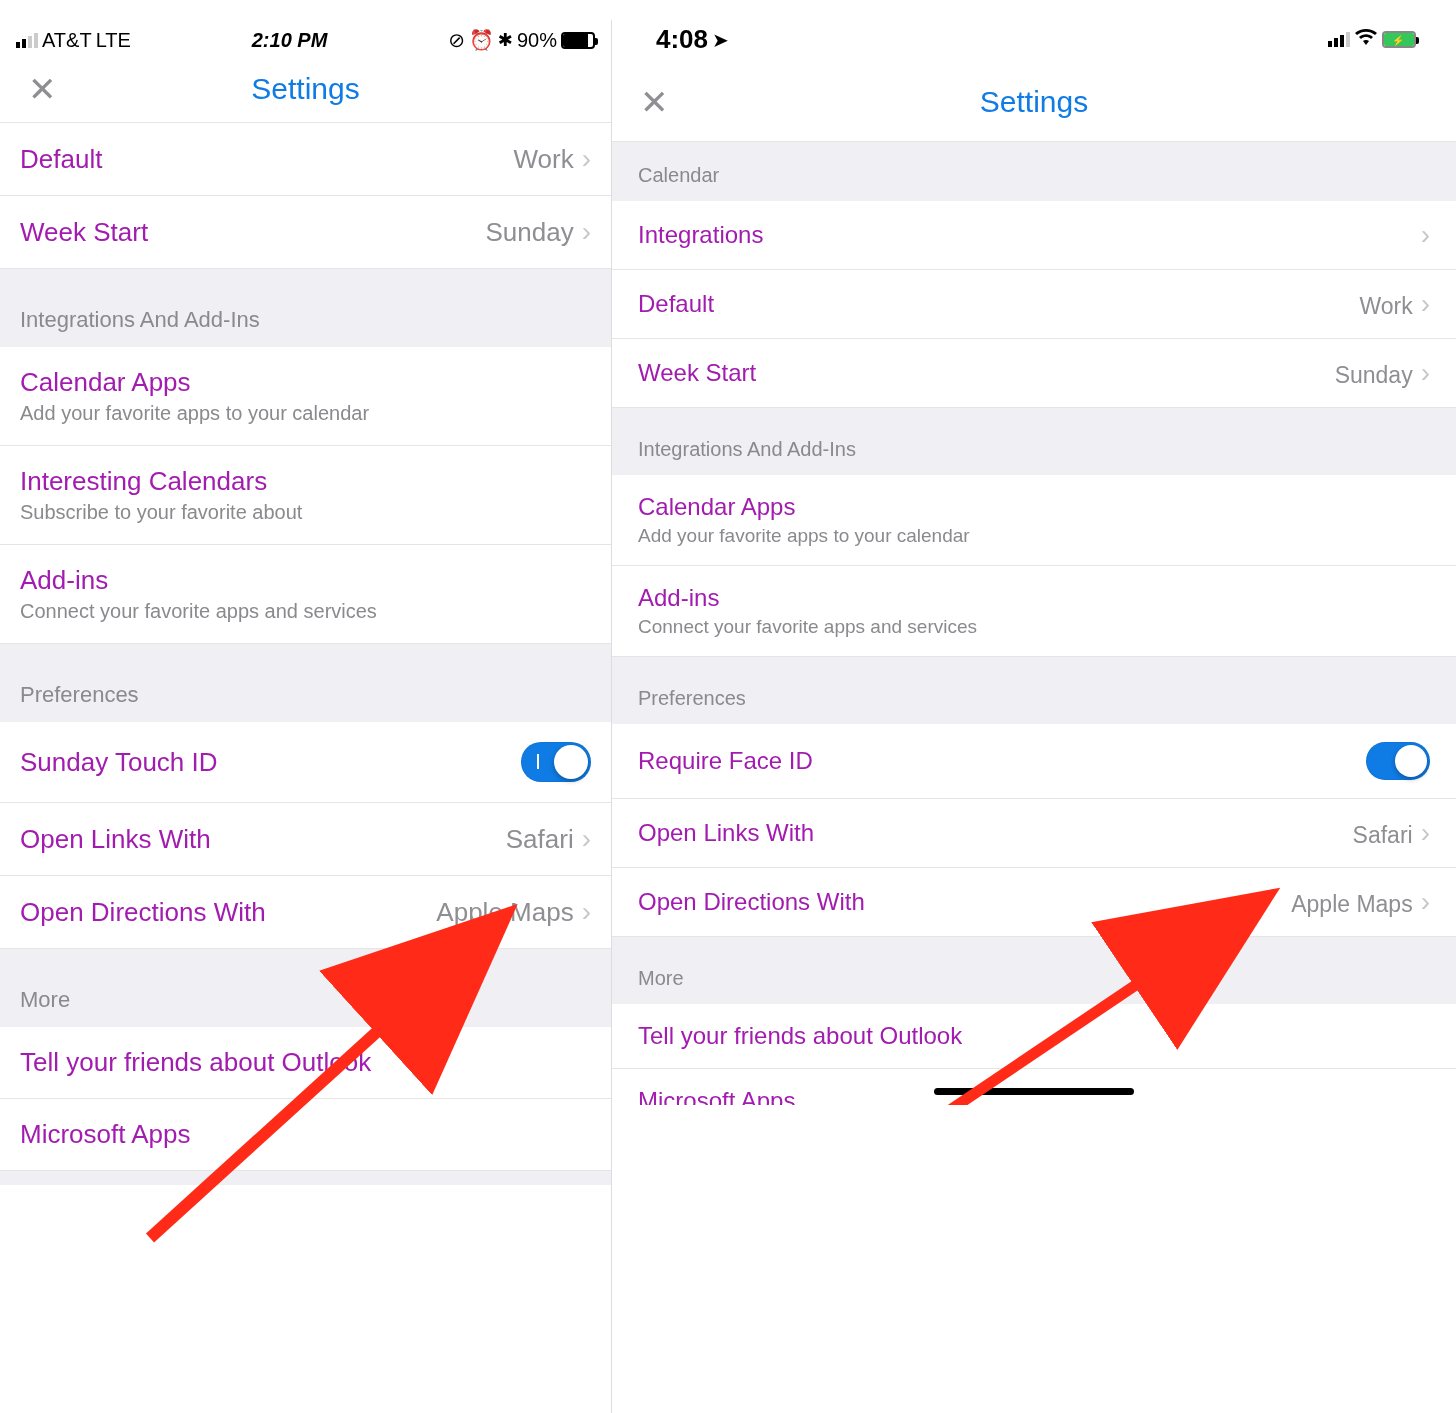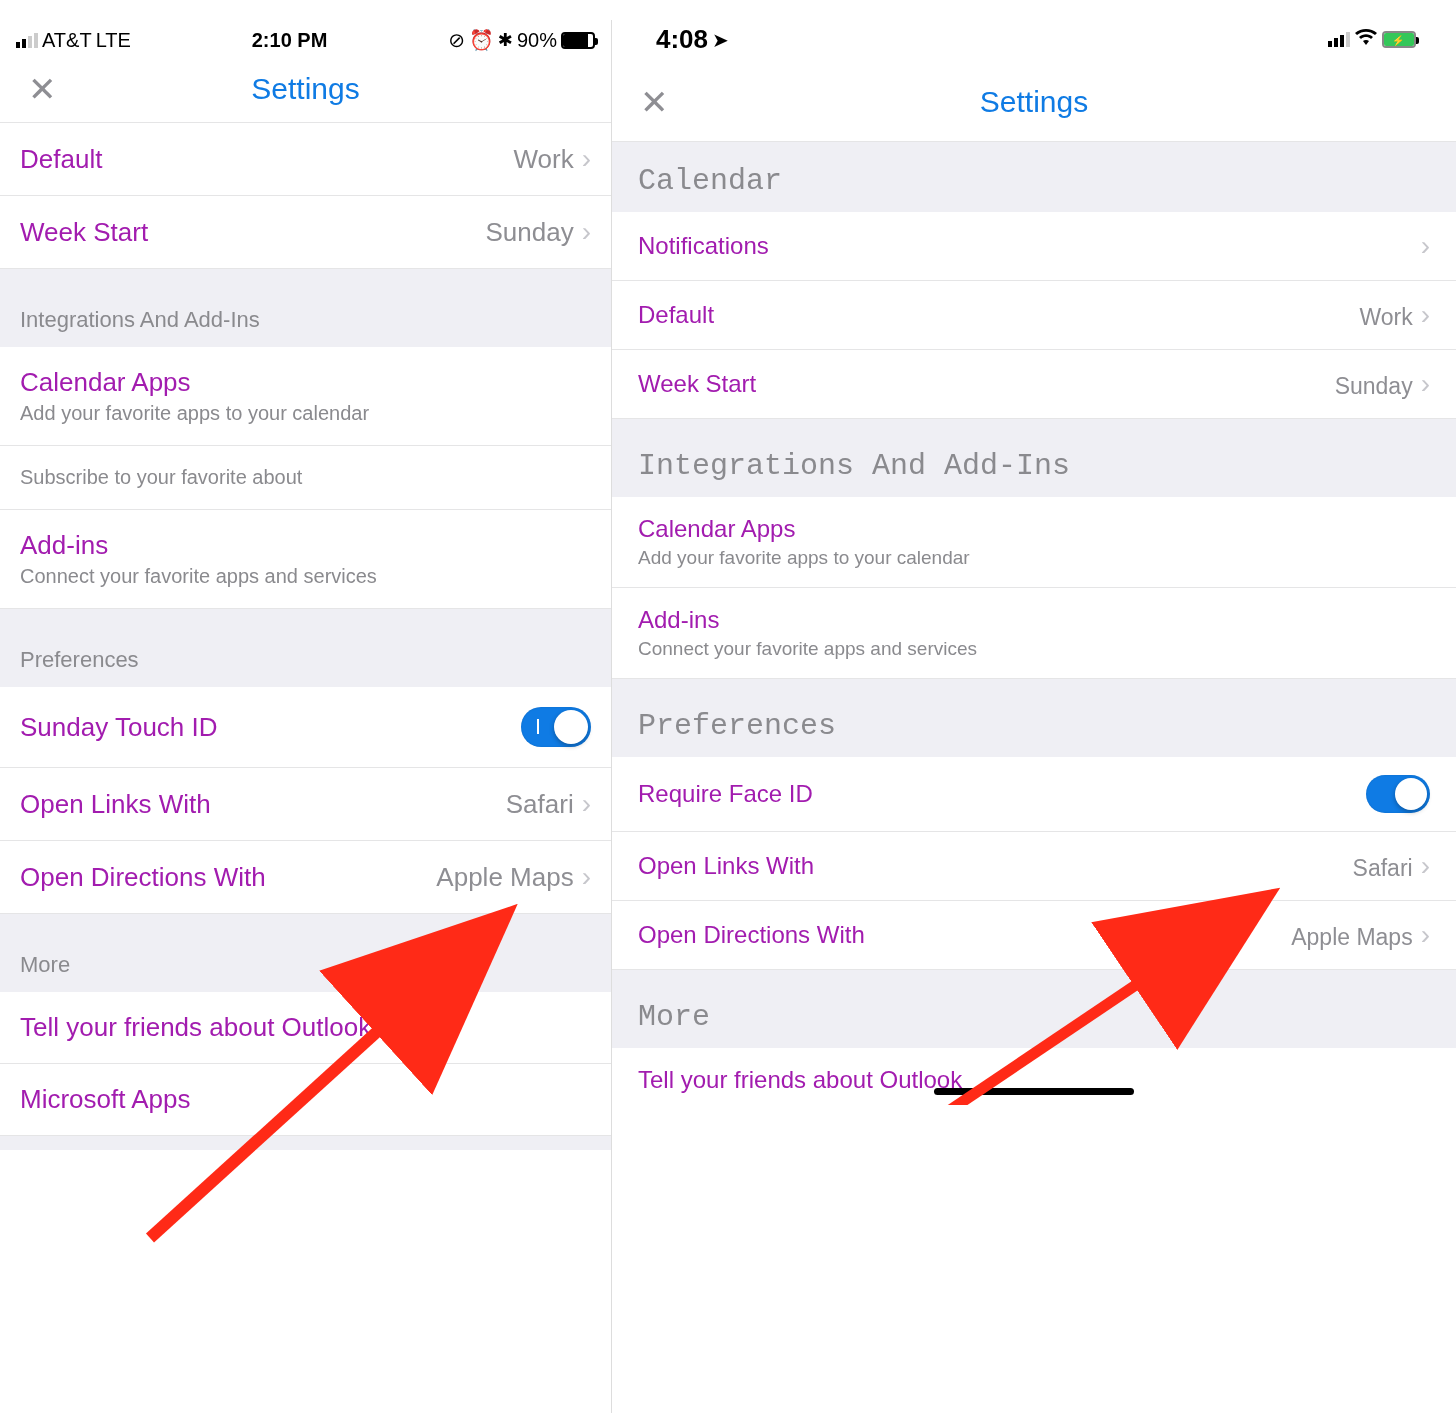--- a/index.html
+++ b/index.html
@@ -24,21 +24,21 @@
     justify-content: space-between;
     align-items: center;
     padding: 8px 16px 4px 16px;
     font-size: 20px;
     font-weight: 500;
     color: #000;
   }
   .status-bar .left, .status-bar .center, .status-bar .right {
     display: flex; align-items: center; gap: 4px;
   }
-  .status-bar .center { font-weight: 600; }
+  .status-bar .center { font-weight: 600; font-style: italic; }
   .phone-right .status-bar { padding: 24px 40px 8px 44px; }
   .phone-right .status-bar .time { font-weight: 700; font-size: 26px; }
   
   
   .signal { display: inline-flex; align-items: flex-end; gap: 2px; }
   .signal .bar { width: 4px; background: #000; }
   .signal .bar.b1 { height: 6px; }
   .signal .bar.b2 { height: 9px; }
   .signal .bar.b3 { height: 12px; background: #ccc; }
   .signal .bar.b4 { height: 15px; background: #ccc; }
@@ -83,21 +83,21 @@
   .phone-right .nav-header { padding: 22px 16px; }
   .phone-right .nav-title { font-size: 30px; }
   
   
   .section-header {
     padding: 38px 20px 14px 20px;
     font-size: 22px;
     color: #8a8a8e;
     background: #efeff4;
   }
-  .phone-right .section-header { padding: 30px 26px 14px 26px; font-size: 30px; font-family: Liberation Mono, monospace; }
+  .phone-right .section-header { padding: 30px 26px 14px 26px; font-size: 20px; }
   
   .row {
     display: flex;
     align-items: center;
     justify-content: space-between;
     padding: 20px 20px;
     background: #fff;
     border-bottom: 1px solid #e5e5e6;
     min-height: 64px;
   }
@@ -199,20 +199,21 @@
 
   <div class="section-header">Integrations And Add-Ins</div>
   <div class="row">
     <div class="labels">
       <span class="title">Calendar Apps</span>
       <span class="subtitle">Add your favorite apps to your calendar</span>
     </div>
   </div>
   <div class="row">
     <div class="labels">
+      <span class="title">Interesting Calendars</span>
       <span class="subtitle">Subscribe to your favorite about</span>
     </div>
   </div>
   <div class="row">
     <div class="labels">
       <span class="title">Add-ins</span>
       <span class="subtitle">Connect your favorite apps and services</span>
     </div>
   </div>
 
@@ -297,21 +298,21 @@
   </div>
 
   <div class="nav-header">
     <span class="close">✕</span>
     <span class="nav-title">Settings</span>
   </div>
 
   <div class="section-header" style="padding-top:22px;">Calendar</div>
   <div class="row">
     <div class="labels">
-        <span class="title">Notifications</span>
+        <span class="title">Integrations</span>
       </div>
     <div class="tail">
         <span class="chev">›</span>
       </div>
   </div>
   <div class="row">
     <div class="labels">
         <span class="title">Default</span>
       </div>
     <div class="tail">

